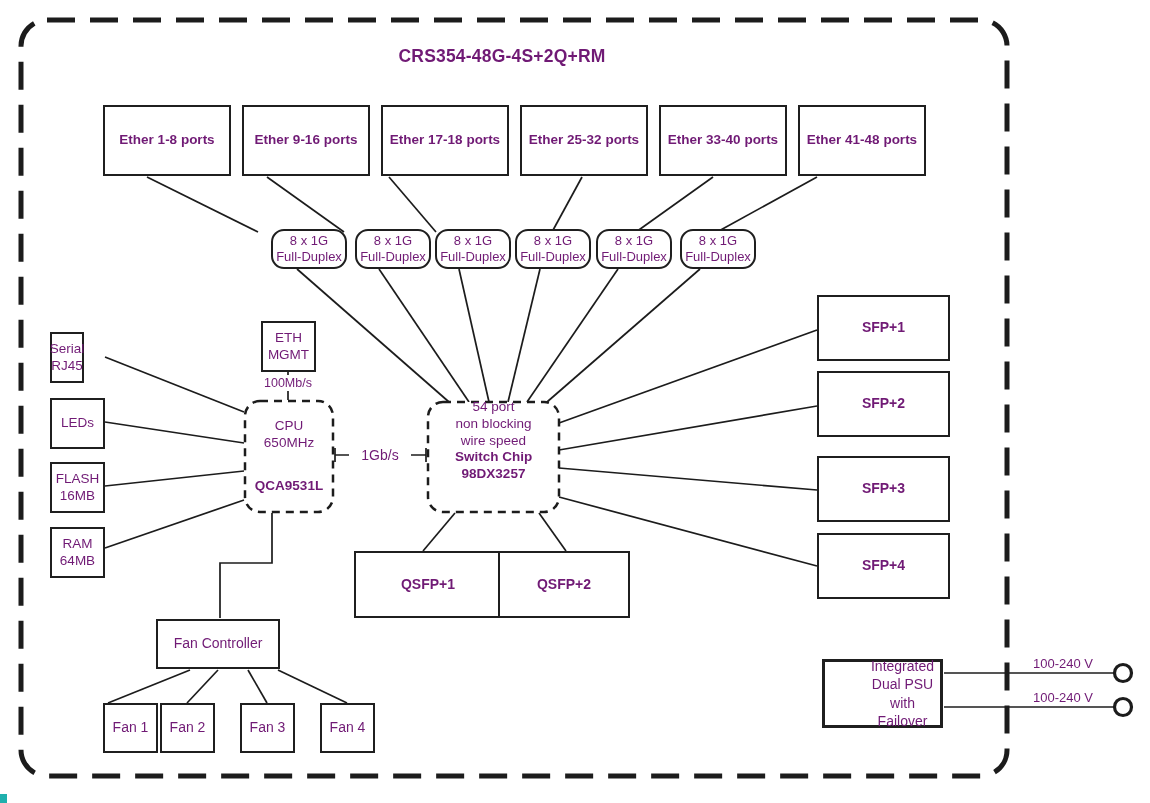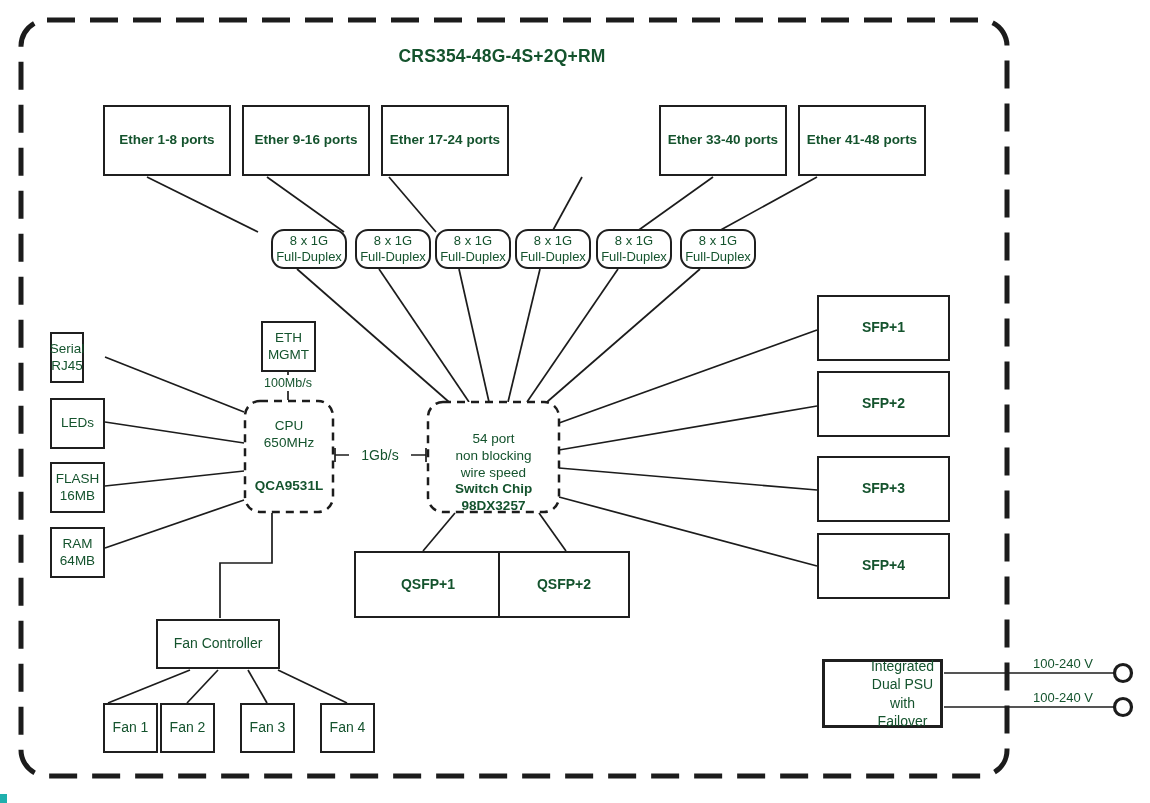--- a/index.html
+++ b/index.html
@@ -1,18 +1,18 @@
 <!DOCTYPE html>
 <html><head>
 <meta charset="utf-8">
 <style>
   html,body{margin:0;padding:0;background:#ffffff;}
   .stage{
     position:relative;width:1150px;height:803px;background:#ffffff;
-    font-family:"Liberation Sans","DejaVu Sans",sans-serif;color:#14532d;
+    font-family:"Liberation Sans","DejaVu Sans",sans-serif;color:#701a75;
     overflow:hidden;
   }
   svg.wires{position:absolute;left:0;top:0;z-index:1;}
   .box{
     position:absolute;z-index:2;box-sizing:border-box;
     display:flex;flex-direction:column;align-items:center;justify-content:center;
     text-align:center;background:#ffffff;border:2px solid #1f1f1f;
     font-size:13.5px;line-height:1.25;white-space:pre-line;
   }
   .bold{font-weight:bold;}
@@ -89,21 +89,22 @@
     <rect x="428" y="402" width="131" height="110" rx="15" fill="#ffffff" stroke="#1c1c1c" stroke-width="2.5" stroke-dasharray="8 6"></rect>
 
     <circle cx="1123" cy="673" r="8.5" fill="#ffffff" stroke="#1c1c1c" stroke-width="3.2"></circle>
     <circle cx="1123" cy="707" r="8.5" fill="#ffffff" stroke="#1c1c1c" stroke-width="3.2"></circle>
   </svg>
 
   <div class="title" style="left:352px;top:46px;width:300px;">CRS354-48G-4S+2Q+RM</div>
 
   <div class="box bold" style="left:103px;top:105px;width:128px;height:71px;">Ether 1-8 ports</div>
   <div class="box bold" style="left:242px;top:105px;width:128px;height:71px;">Ether 9-16 ports</div>
-  <div class="box bold" style="left:381px;top:105px;width:128px;height:71px;">Ether 17-24 ports</div>
+  <div class="box bold" style="left:381px;top:105px;width:128px;height:71px;">Ether 17-18 ports</div>
+  <div class="box bold" style="left:520px;top:105px;width:128px;height:71px;">Ether 25-32 ports</div>
   <div class="box bold" style="left:659px;top:105px;width:128px;height:71px;">Ether 33-40 ports</div>
   <div class="box bold" style="left:798px;top:105px;width:128px;height:71px;">Ether 41-48 ports</div>
 
   <div class="box rounded" style="left:255px;top:229px;width:76px;height:40px;">8 x 1G
 Full-Duplex</div>
   <div class="box rounded" style="left:339px;top:229px;width:76px;height:40px;">8 x 1G
 Full-Duplex</div>
   <div class="box rounded" style="left:419px;top:229px;width:76px;height:40px;">8 x 1G
 Full-Duplex</div>
   <div class="box rounded" style="left:499px;top:229px;width:76px;height:40px;">8 x 1G
@@ -126,21 +127,21 @@
   <div class="floatlabel" style="left:254px;top:375px;width:68px;height:16px;font-size:12.5px;">100Mb/s</div>
 
   <div class="box noborder" style="left:245px;top:401px;width:88px;height:111px;gap:26px;">
     <div>CPU
 650MHz</div>
     <div class="bold">QCA9531L</div>
   </div>
 
   <div class="floatlabel" style="left:349px;top:446px;width:62px;height:18px;font-size:14px;">1Gb/s</div>
 
-  <div class="box noborder" style="left:428px;top:418px;width:131px;height:110px;text-align:center;">
+  <div class="box noborder" style="left:428px;top:386px;width:131px;height:110px;text-align:center;">
     <div>54 port
 non blocking
 wire speed</div>
     <div class="bold">Switch Chip
 98DX3257</div>
   </div>
 
   <div class="box bold" style="left:817px;top:295px;width:133px;height:66px;font-size:14px;">SFP+1</div>
   <div class="box bold" style="left:817px;top:371px;width:133px;height:66px;font-size:14px;">SFP+2</div>
   <div class="box bold" style="left:817px;top:456px;width:133px;height:66px;font-size:14px;">SFP+3</div>

